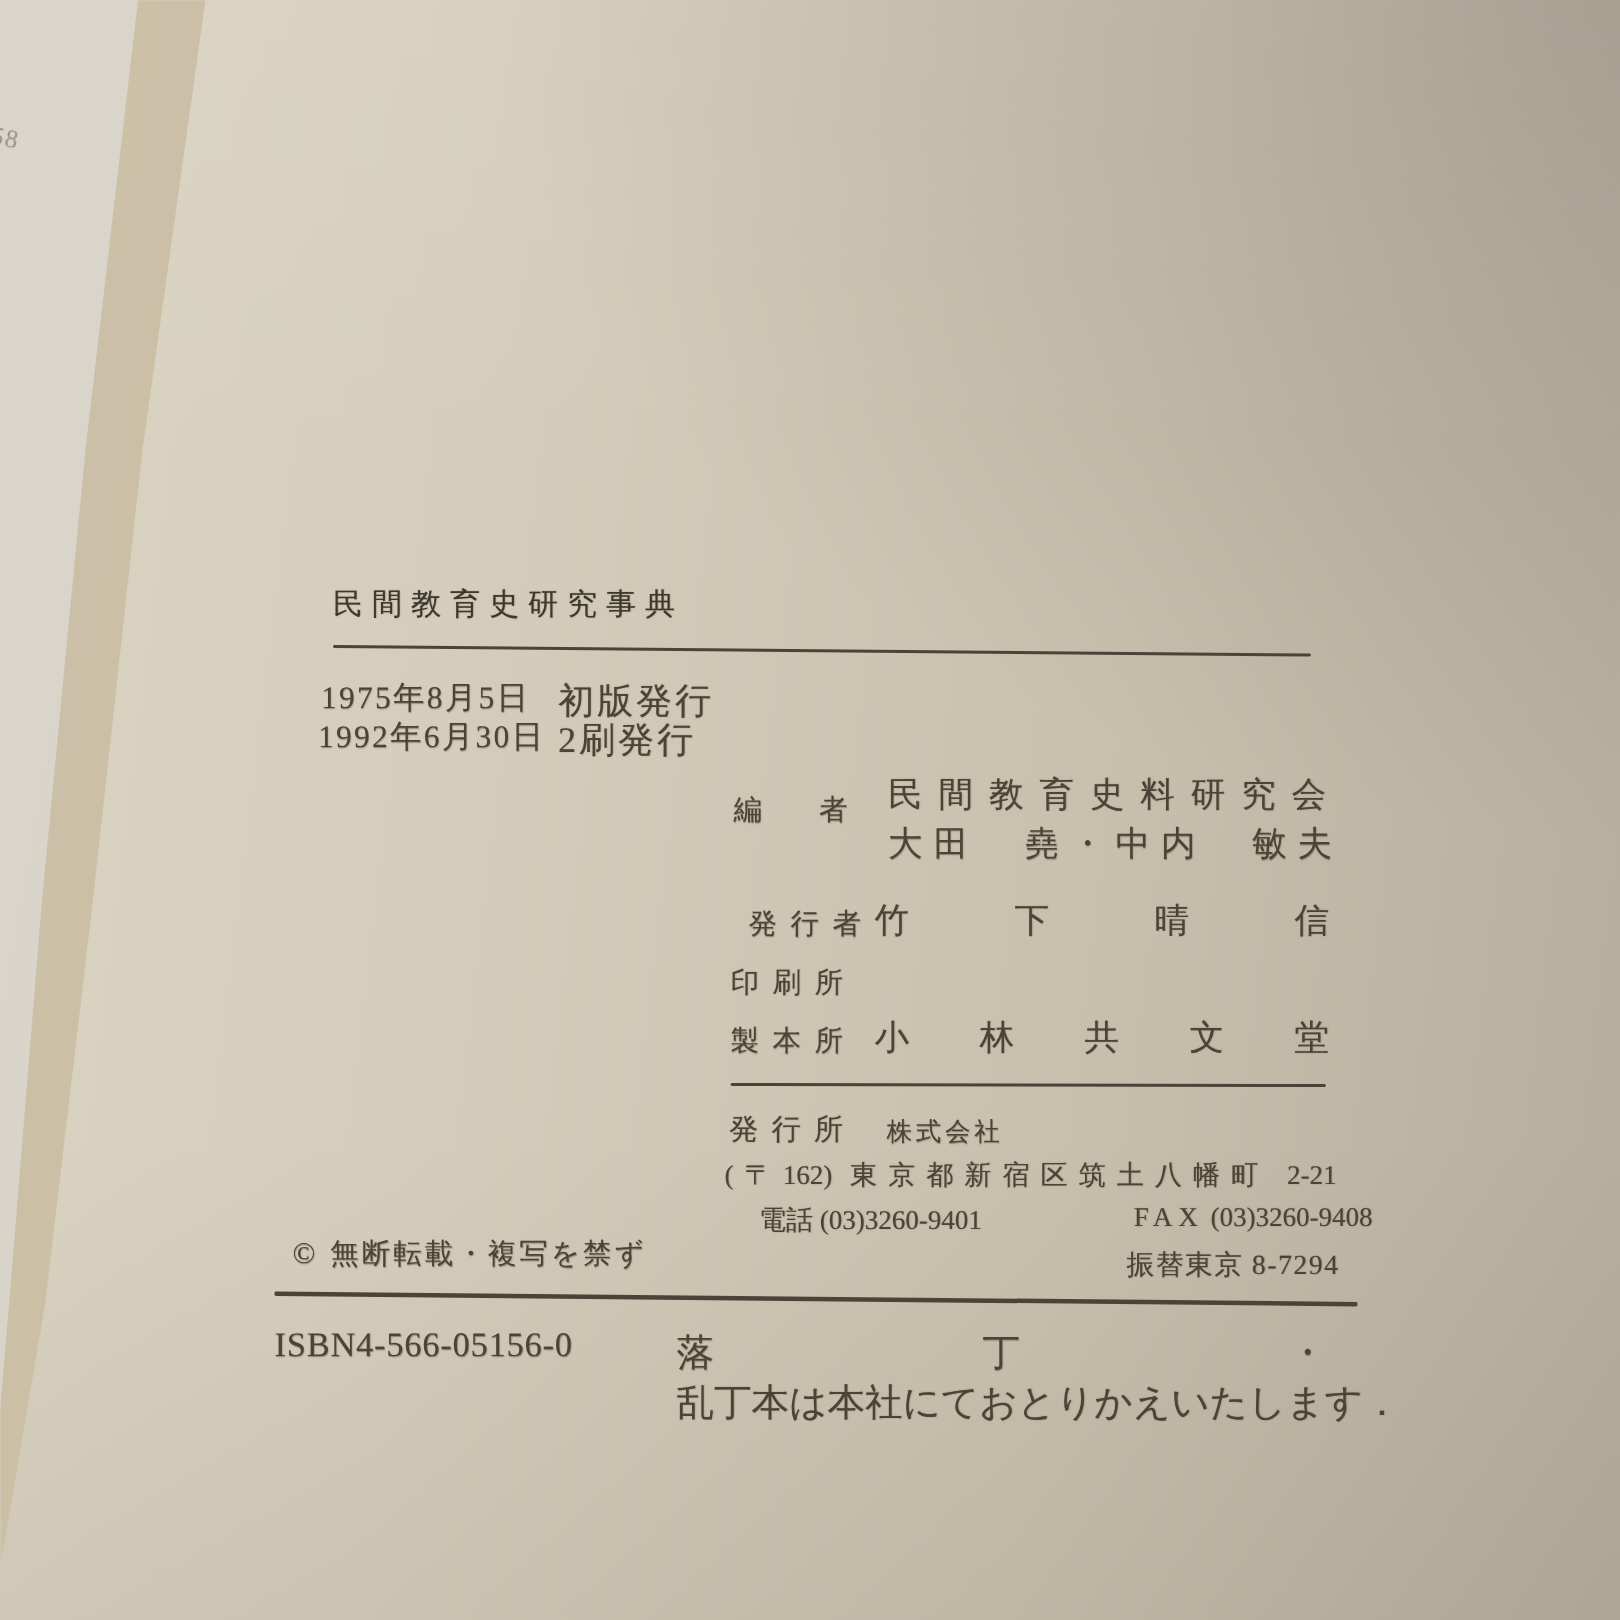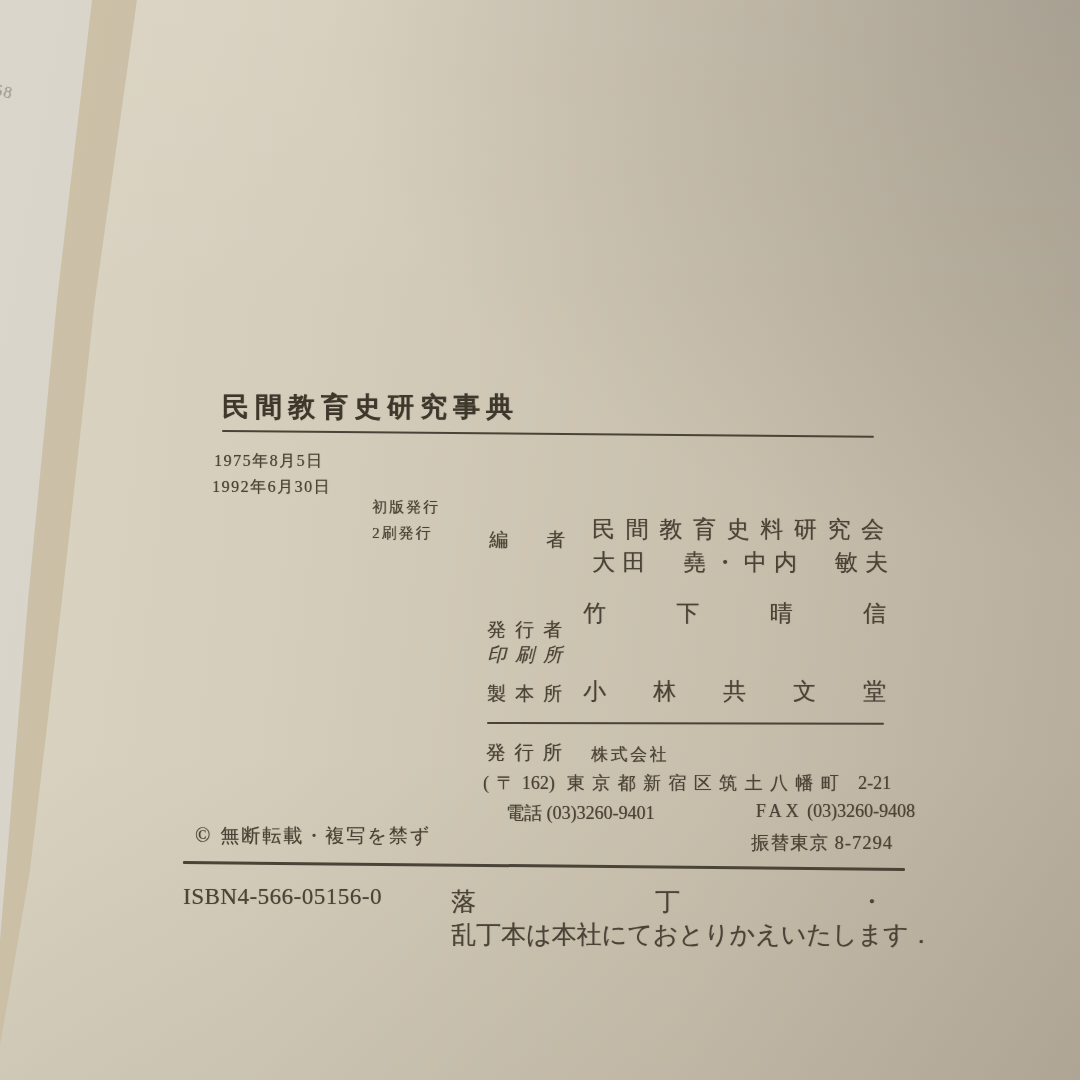--- a/index.html
+++ b/index.html
@@ -64,37 +64,37 @@
   .jline {
     position: absolute;
     white-space: nowrap;
     text-align: justify;
     text-align-last: justify;
     white-space: normal;
     word-break: keep-all;
   }
   .title {
     left: 222px; top: 389px;
-    font-size: 27px;
-    font-weight: 700;
+    font-size: 20px;
+    font-weight: 400;
     letter-spacing: 6px;
     color: #3e382c;
     font-family: "DejaVu Sans", "Liberation Sans", sans-serif;
   }
   .rule {
     position: absolute;
     background: #4a4337;
     border-radius: 1px;
   }
   .rule-title { left: 222px; top: 430px; width: 652px; height: 2.4px; transform: rotate(0.5deg); transform-origin: left center; }
   .rule-mid   { left: 487px; top: 722px; width: 397px; height: 2px; transform: rotate(0.1deg); transform-origin: left center; }
   .rule-bottom{ left: 183px; top: 861px; width: 722px; height: 2.6px; transform: rotate(0.55deg); transform-origin: left center; }
 
-  .ed-date { font-size: 16px; letter-spacing: 1.5px; }
-  .ed-label { font-size: 15px; letter-spacing: 2px; margin-top: 47px; }
+  .ed-date { font-size: 21px; letter-spacing: 1.5px; }
+  .ed-label { font-size: 24px; letter-spacing: 2px; }
 
   .cr-label { font-size: 19px; }
   .cr-value { font-size: 23px; }
 
   .pub-prefix { font-size: 17px; letter-spacing: 2.5px; }
   .addr { font-size: 18px; }
   .phone-row {
     position: absolute;
     left: 484px; top: 801px; width: 409px;
     display: flex;
@@ -128,24 +128,24 @@
 
       <div class="abs ed-date" style="left:214px; top:451px;">1975年8月5日</div>
       <div class="abs ed-label" style="left:372px; top:451px;">初版発行</div>
       <div class="abs ed-date" style="left:212px; top:477px;">1992年6月30日</div>
       <div class="abs ed-label" style="left:372px; top:477px;">2刷発行</div>
 
       <div class="jline cr-label" style="left:489px; top:527px; width:76px;">編　者</div>
       <div class="jline cr-value" style="left:592px; top:547px; width:296px;">大田　堯・中内　敏夫</div>
       <div class="jline cr-value" style="left:592px; top:514px; width:292px;">民間教育史料研究会</div>
 
-      <div class="jline cr-label" style="left:487px; top:603px; width:75px;margin-top:14px;">発行者</div>
+      <div class="jline cr-label" style="left:499px; top:603px; width:75px;">発行者</div>
       <div class="jline cr-value" style="left:583px; top:598px; width:303px;">竹下晴信</div>
 
-      <div class="jline cr-label" style="left:487px; top:642px; width:75px;font-style:italic;">印刷所</div>
+      <div class="jline cr-label" style="left:487px; top:642px; width:75px;">印刷所</div>
 
       <div class="jline cr-label" style="left:487px; top:681px; width:75px;">製本所</div>
       <div class="jline cr-value" style="left:583px; top:676px; width:303px;">小林共文堂</div>
 
       <div class="rule rule-mid"></div>
 
       <div class="jline cr-label" style="left:486px; top:739px; width:76px; font-size:19.5px;">発行所</div>
       <div class="abs pub-prefix" style="left:591px; top:743px;">株式会社</div>
 
       <div class="jline addr" style="left:483px; top:771px; width:408px;">(〒162) 東京都新宿区筑土八幡町 2-21</div>

